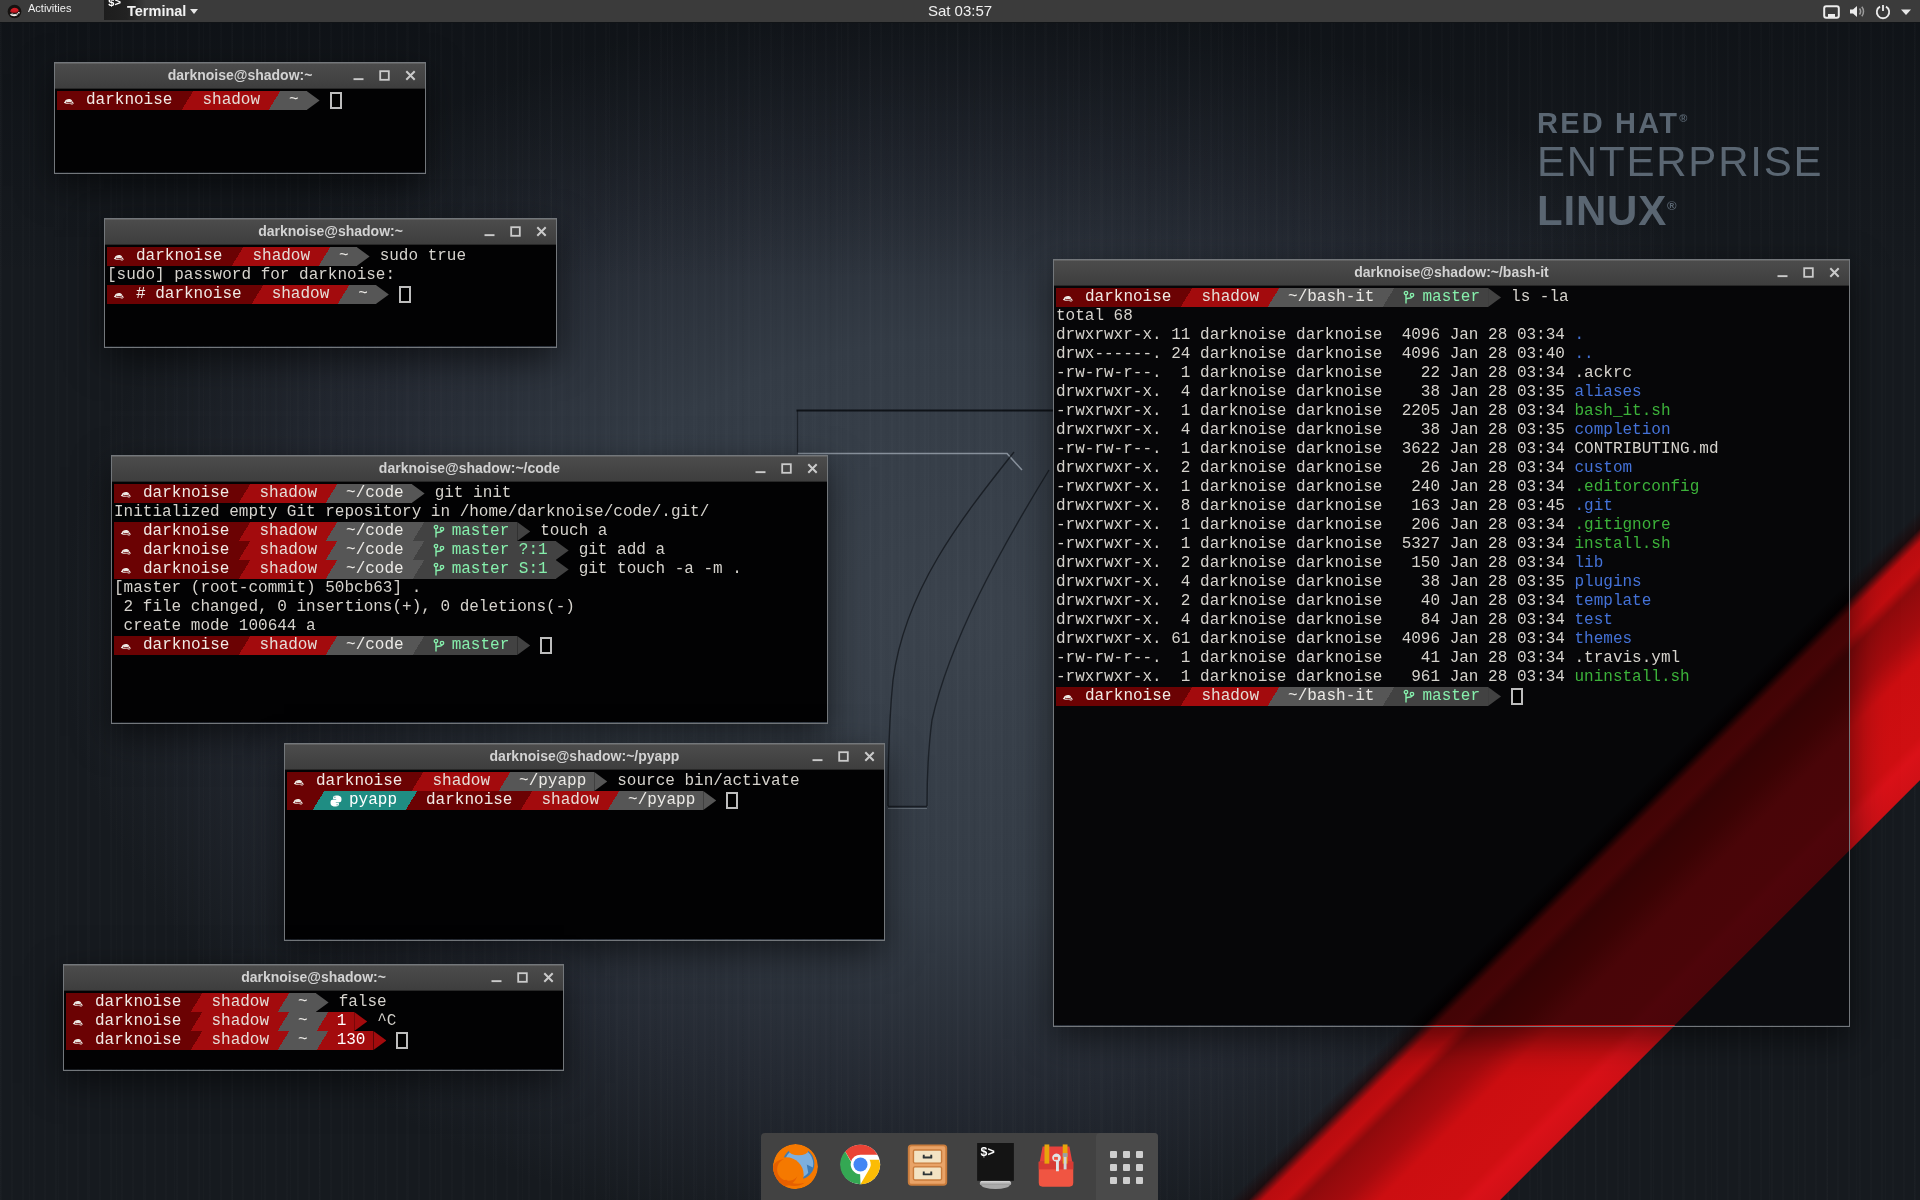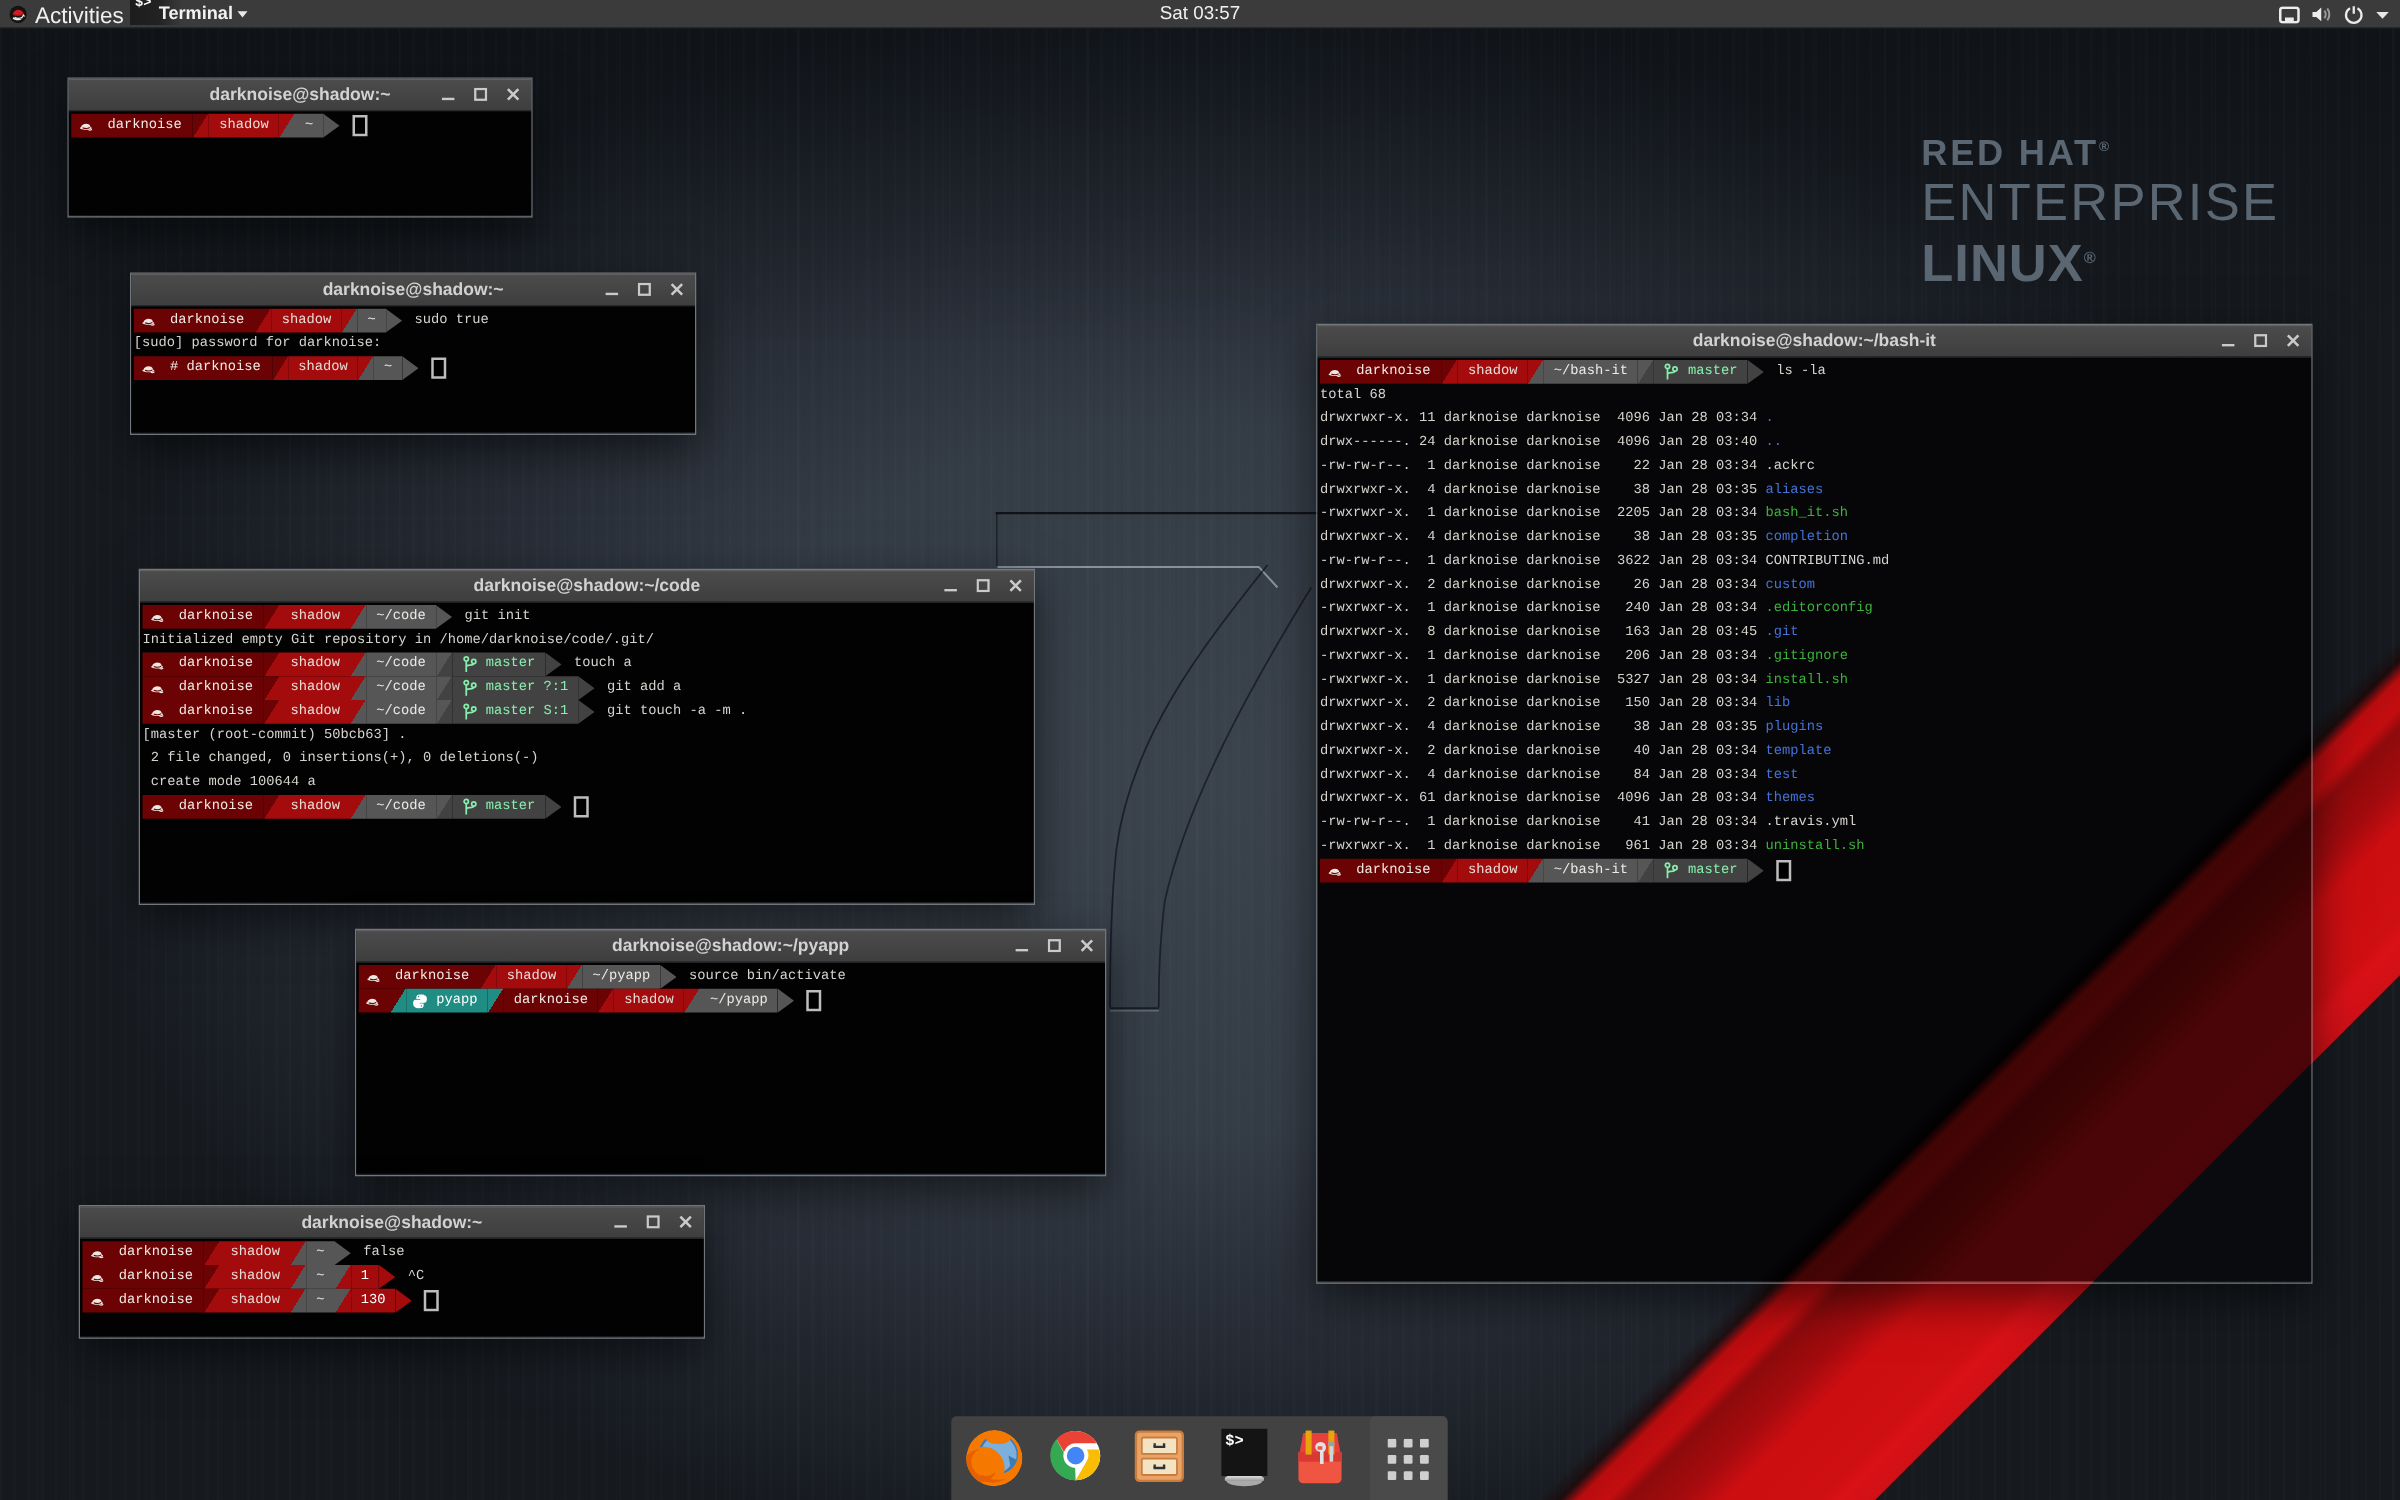--- a/index.html
+++ b/index.html
@@ -6,34 +6,34 @@
 body{position:relative;font-family:"Liberation Sans",sans-serif;background:
  linear-gradient(135deg, rgba(0,0,0,0) 1718px, rgba(30,0,0,.55) 1731px, #b90c0f 1741px, #c30d10 1758px, #8e0a0c 1769px, #a50b0e 1800px, #cc0e11 1824px, #cf0f12 1878px, #da1118 1888px, #d01016 1909px, rgba(208,16,22,0) 1909.5px),
  repeating-linear-gradient(90deg, rgba(255,255,255,.012) 0 2px, rgba(0,0,0,0) 2px 5px, rgba(0,0,0,.014) 5px 7px, rgba(0,0,0,0) 7px 11px),
  repeating-linear-gradient(90deg, rgba(255,255,255,.01) 0 1px, rgba(0,0,0,0) 1px 17px, rgba(0,0,0,.016) 17px 19px, rgba(0,0,0,0) 19px 29px),
  linear-gradient(180deg, rgba(8,11,15,.5) 0px, rgba(8,11,15,.26) 120px, rgba(8,11,15,0) 280px),
  radial-gradient(900px 630px at 50% 52%, #3b434d 0%, #343c46 45%, #242932 75%, #161a1f 100%) #14171c;}
 svg{display:block}
 #seven{position:absolute;left:0;top:0}
 
 #bar{position:absolute;left:0;top:0;width:1920px;height:23px;background:#3b3b3b;border-bottom:1px solid #101316;color:#e8e8e8;font-size:14px}
-#bar .act{position:absolute;left:28px;top:2px;font-weight:400;color:#f0f0f0;font-size:18px}
+#bar .act{position:absolute;left:28px;top:2px;font-weight:400;color:#f0f0f0;font-size:11px}
 #bar .hati{position:absolute;left:7px;top:4px}
 #term-ic{position:absolute;left:104px;top:0;width:42px;height:20px;background:linear-gradient(90deg,#1d1d1d 0%,#222 55%,#3b3b3b 100%);}
 #term-ic span{position:absolute;left:4px;top:-3px;color:#fff;font:bold 11px "Liberation Mono",monospace}
 #bar .tname{position:absolute;left:127px;top:2.5px;font-weight:700;color:#f2f2f2;font-size:14.5px}
 #bar .tarr{position:absolute;left:190px;top:9px;width:0;height:0;border:4.5px solid transparent;border-top:5.5px solid #e8e8e8}
 #bar .clock{position:absolute;left:0;width:1920px;text-align:center;top:2px;color:#f0f0f0;font-size:15px}
 #bar .ricons{position:absolute;right:8px;top:0;height:23px;display:flex;align-items:center;gap:9px}
 
 .win{position:absolute;border:1px solid #73777b;box-shadow:0 12px 34px rgba(0,0,0,.55)}
 .tb{height:26px;background:linear-gradient(#4c4c4c,#3e3e3e);border-bottom:1px solid #282828;box-shadow:inset 0 1px 0 rgba(255,255,255,.12);position:relative;text-align:center;color:#d2d2d2;font-weight:700;font-size:14px;line-height:25px}
 .btns{position:absolute;right:9px;top:0;height:100%;display:flex;align-items:center;gap:15px}
 .btns svg{opacity:.92}
-.content{background:#020203;font-family:"Liberation Mono",monospace;font-size:11px;line-height:19px;color:#d6d3cd;padding:2px 0 0 2px;height:calc(100% - 27px);overflow:hidden}
+.content{background:#020203;font-family:"Liberation Mono",monospace;font-size:16px;line-height:19px;color:#d6d3cd;padding:2px 0 0 2px;height:calc(100% - 27px);overflow:hidden}
 .row{height:19px;white-space:pre}
 .p{display:flex;align-items:stretch}
 .seg{display:flex;align-items:center;padding:0 8px;height:19px;flex:none}
 .s1{padding:0 9px 0 5px}
 .sd{background:#6b0203;color:#f0eae5}
 .sr{background:#a30b0d;color:#e5ded8}
 .sg{background:#565656;color:#eceae6}
 .sm{background:#424242;color:#86efac}
 .st{background:#1f8d83;color:#fff;padding:0 8px 0 5px}
 .dv{width:13px;height:19px;flex:none}

